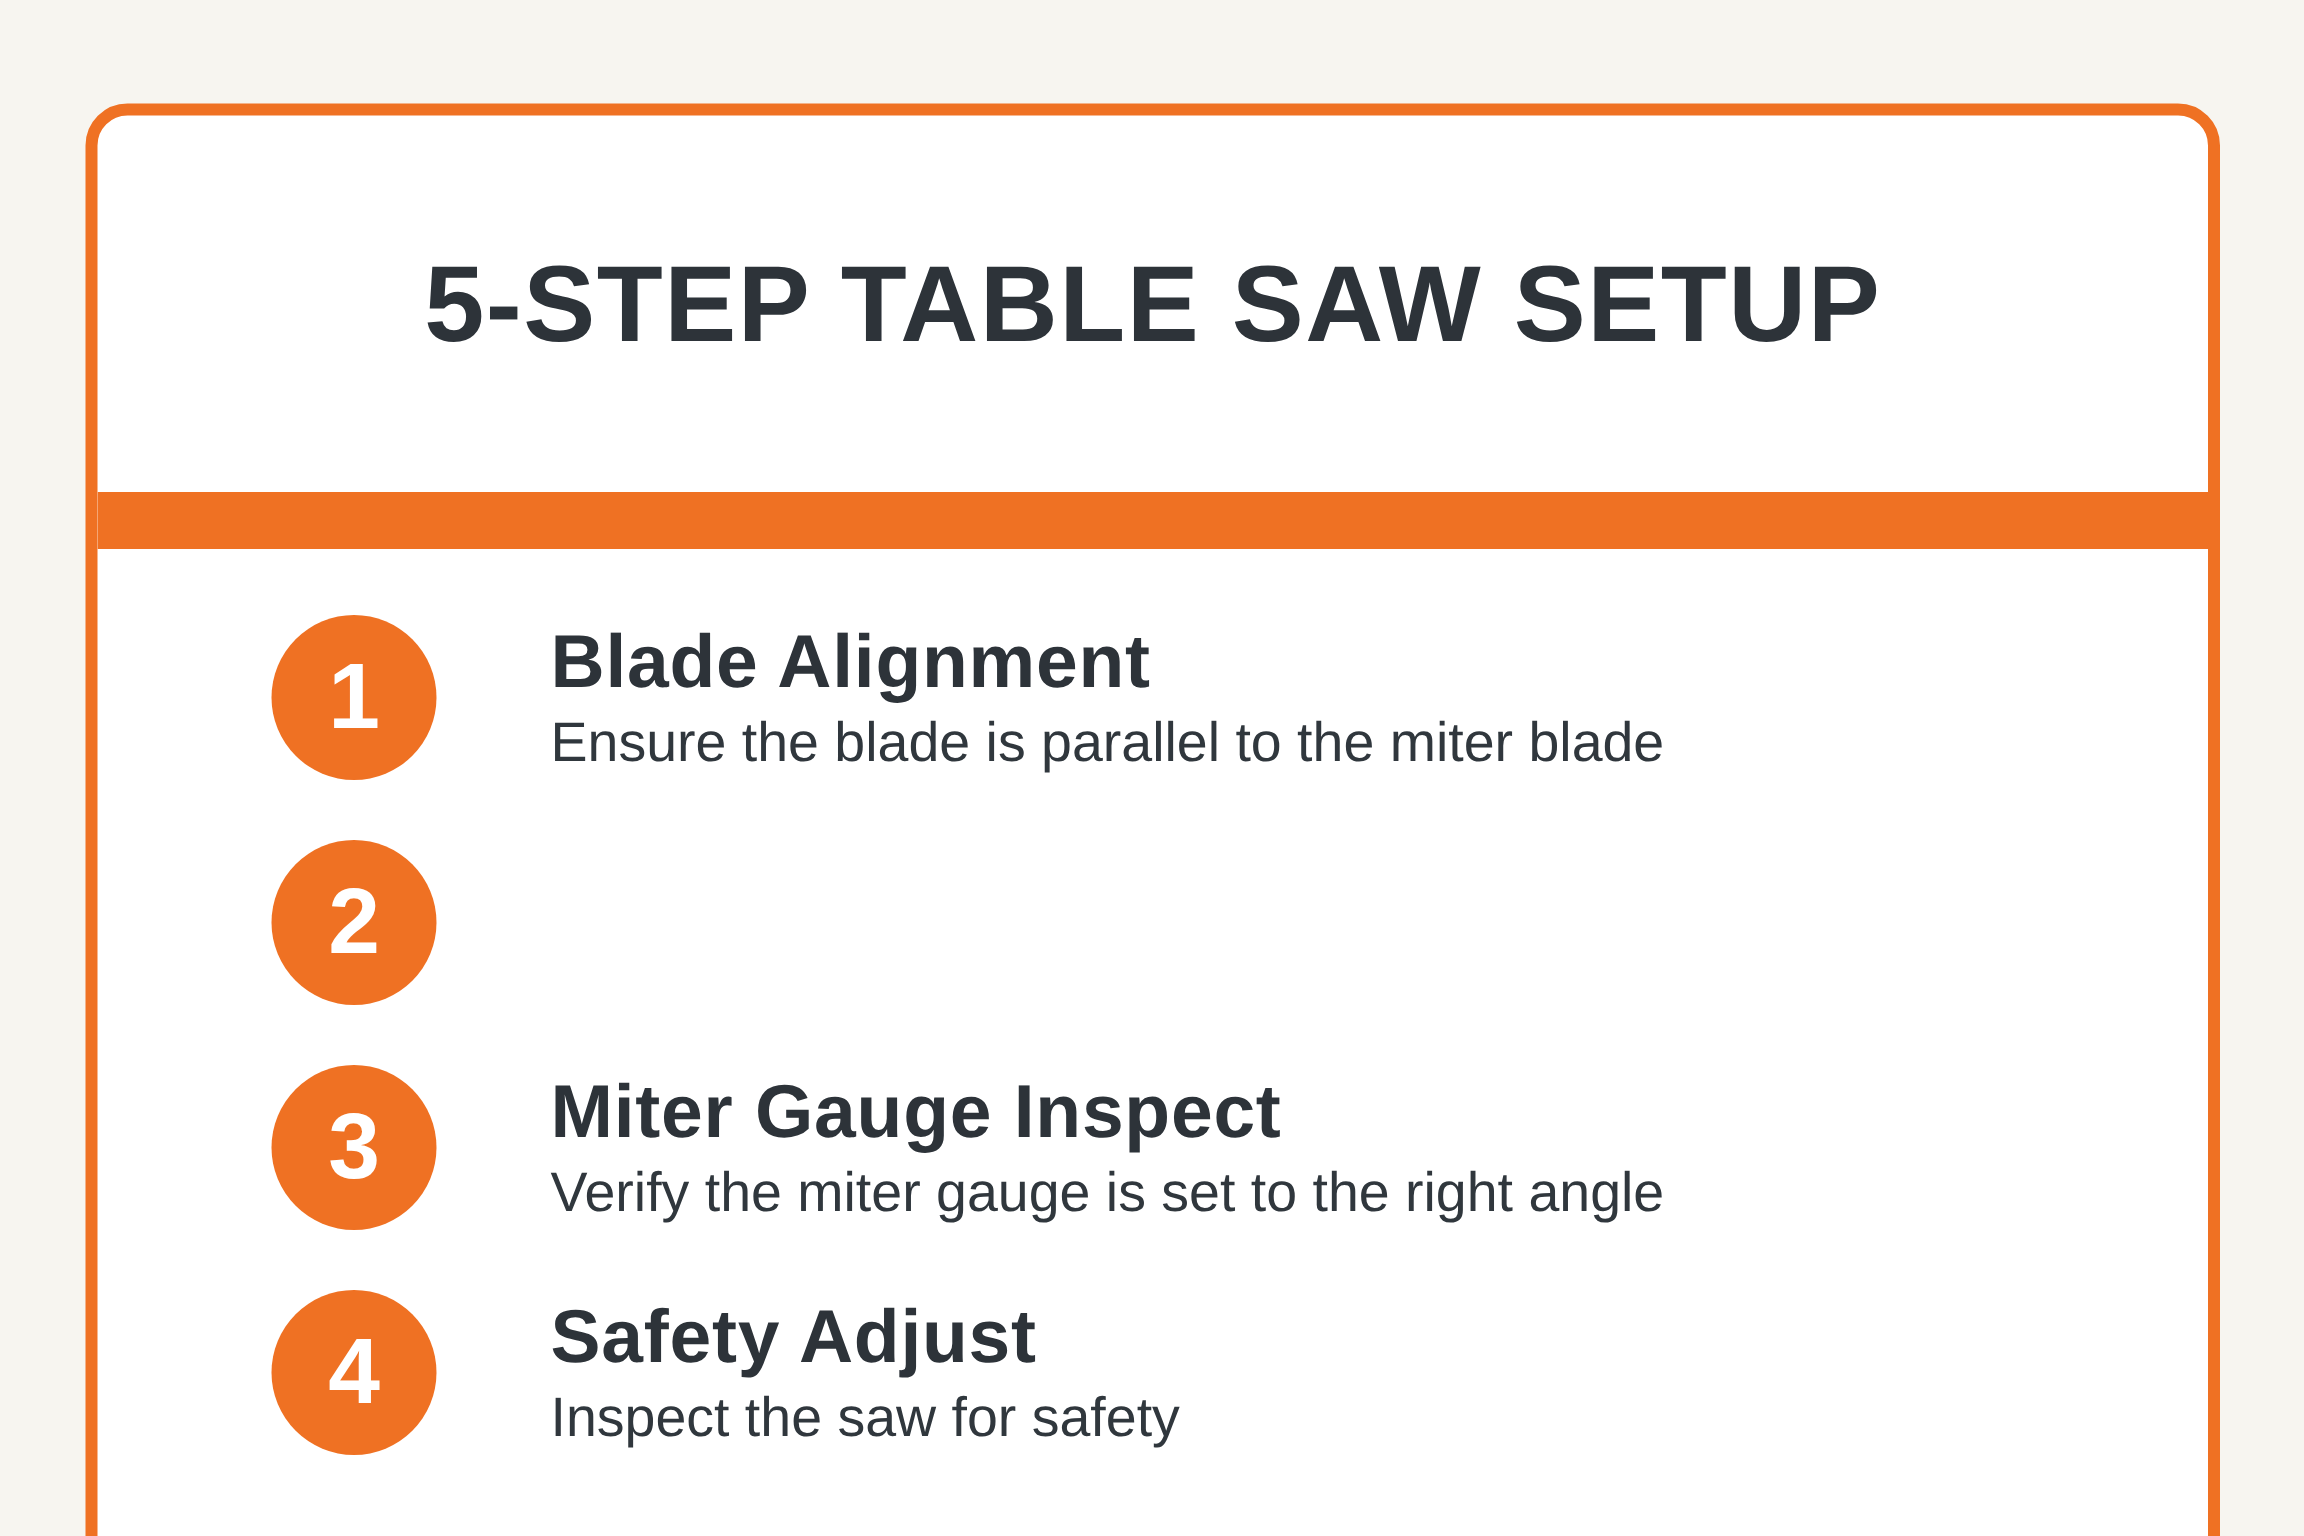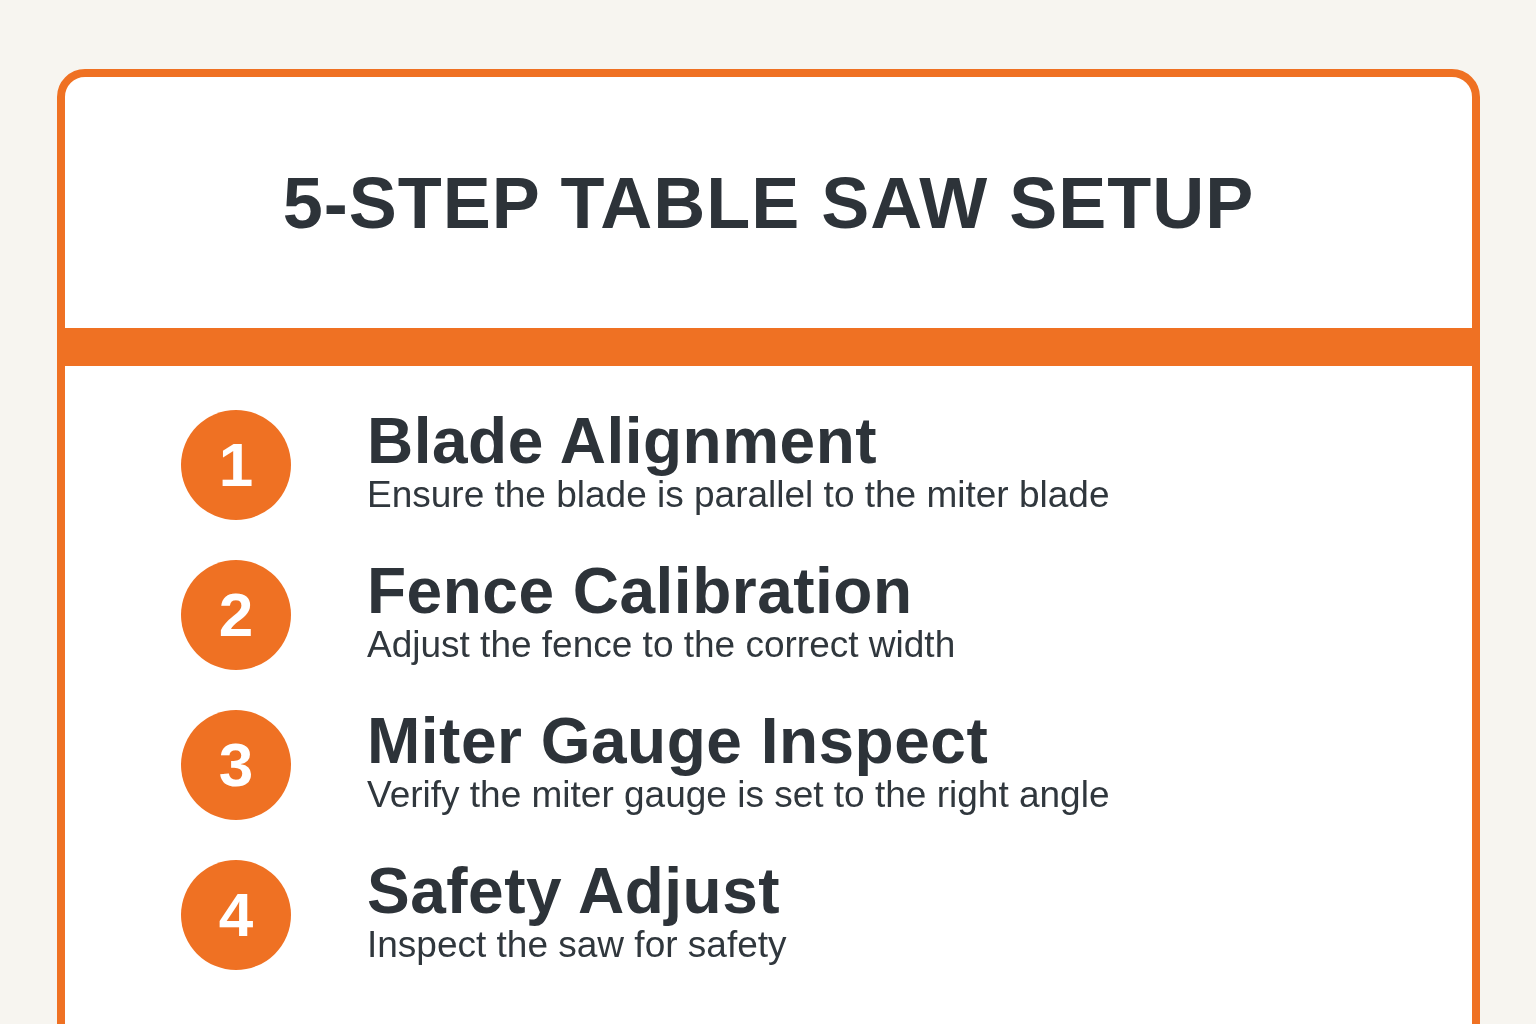--- a/index.html
+++ b/index.html
@@ -72,21 +72,21 @@
     font-weight: bold;
     font-size: 62px;
     line-height: 1;
   }
   .step-text {
     margin-left: 76px;
   }
   .step-title {
     color: var(--heading, #2D3339);
     font-weight: bold;
-    font-size: 64px;
+    font-size: 50px;
     line-height: 56px;
     letter-spacing: 0.5px;
   }
   .step-desc {
     color: var(--body-text, #30373D);
     font-size: 37px;
     line-height: 44px;
     margin-top: 4px;
   }
 </style>
@@ -113,24 +113,20 @@
         <div class="step-text">
           <div class="step-title">Blade Alignment</div>
           <div class="step-desc">Ensure the blade is parallel to the miter blade</div>
         </div>
       </div>
 
       <div class="step">
         <div class="badge">
           <span>2</span>
         </div>
-        <div class="step-text">
-          <div class="step-title">Fence Calibration</div>
-          <div class="step-desc">Adjust the fence to the correct width</div>
-        </div>
       </div>
 
       <div class="step">
         <div class="badge">
           <span>3</span>
         </div>
         <div class="step-text">
           <div class="step-title">Miter Gauge Inspect</div>
           <div class="step-desc">Verify the miter gauge is set to the right angle</div>
         </div>

